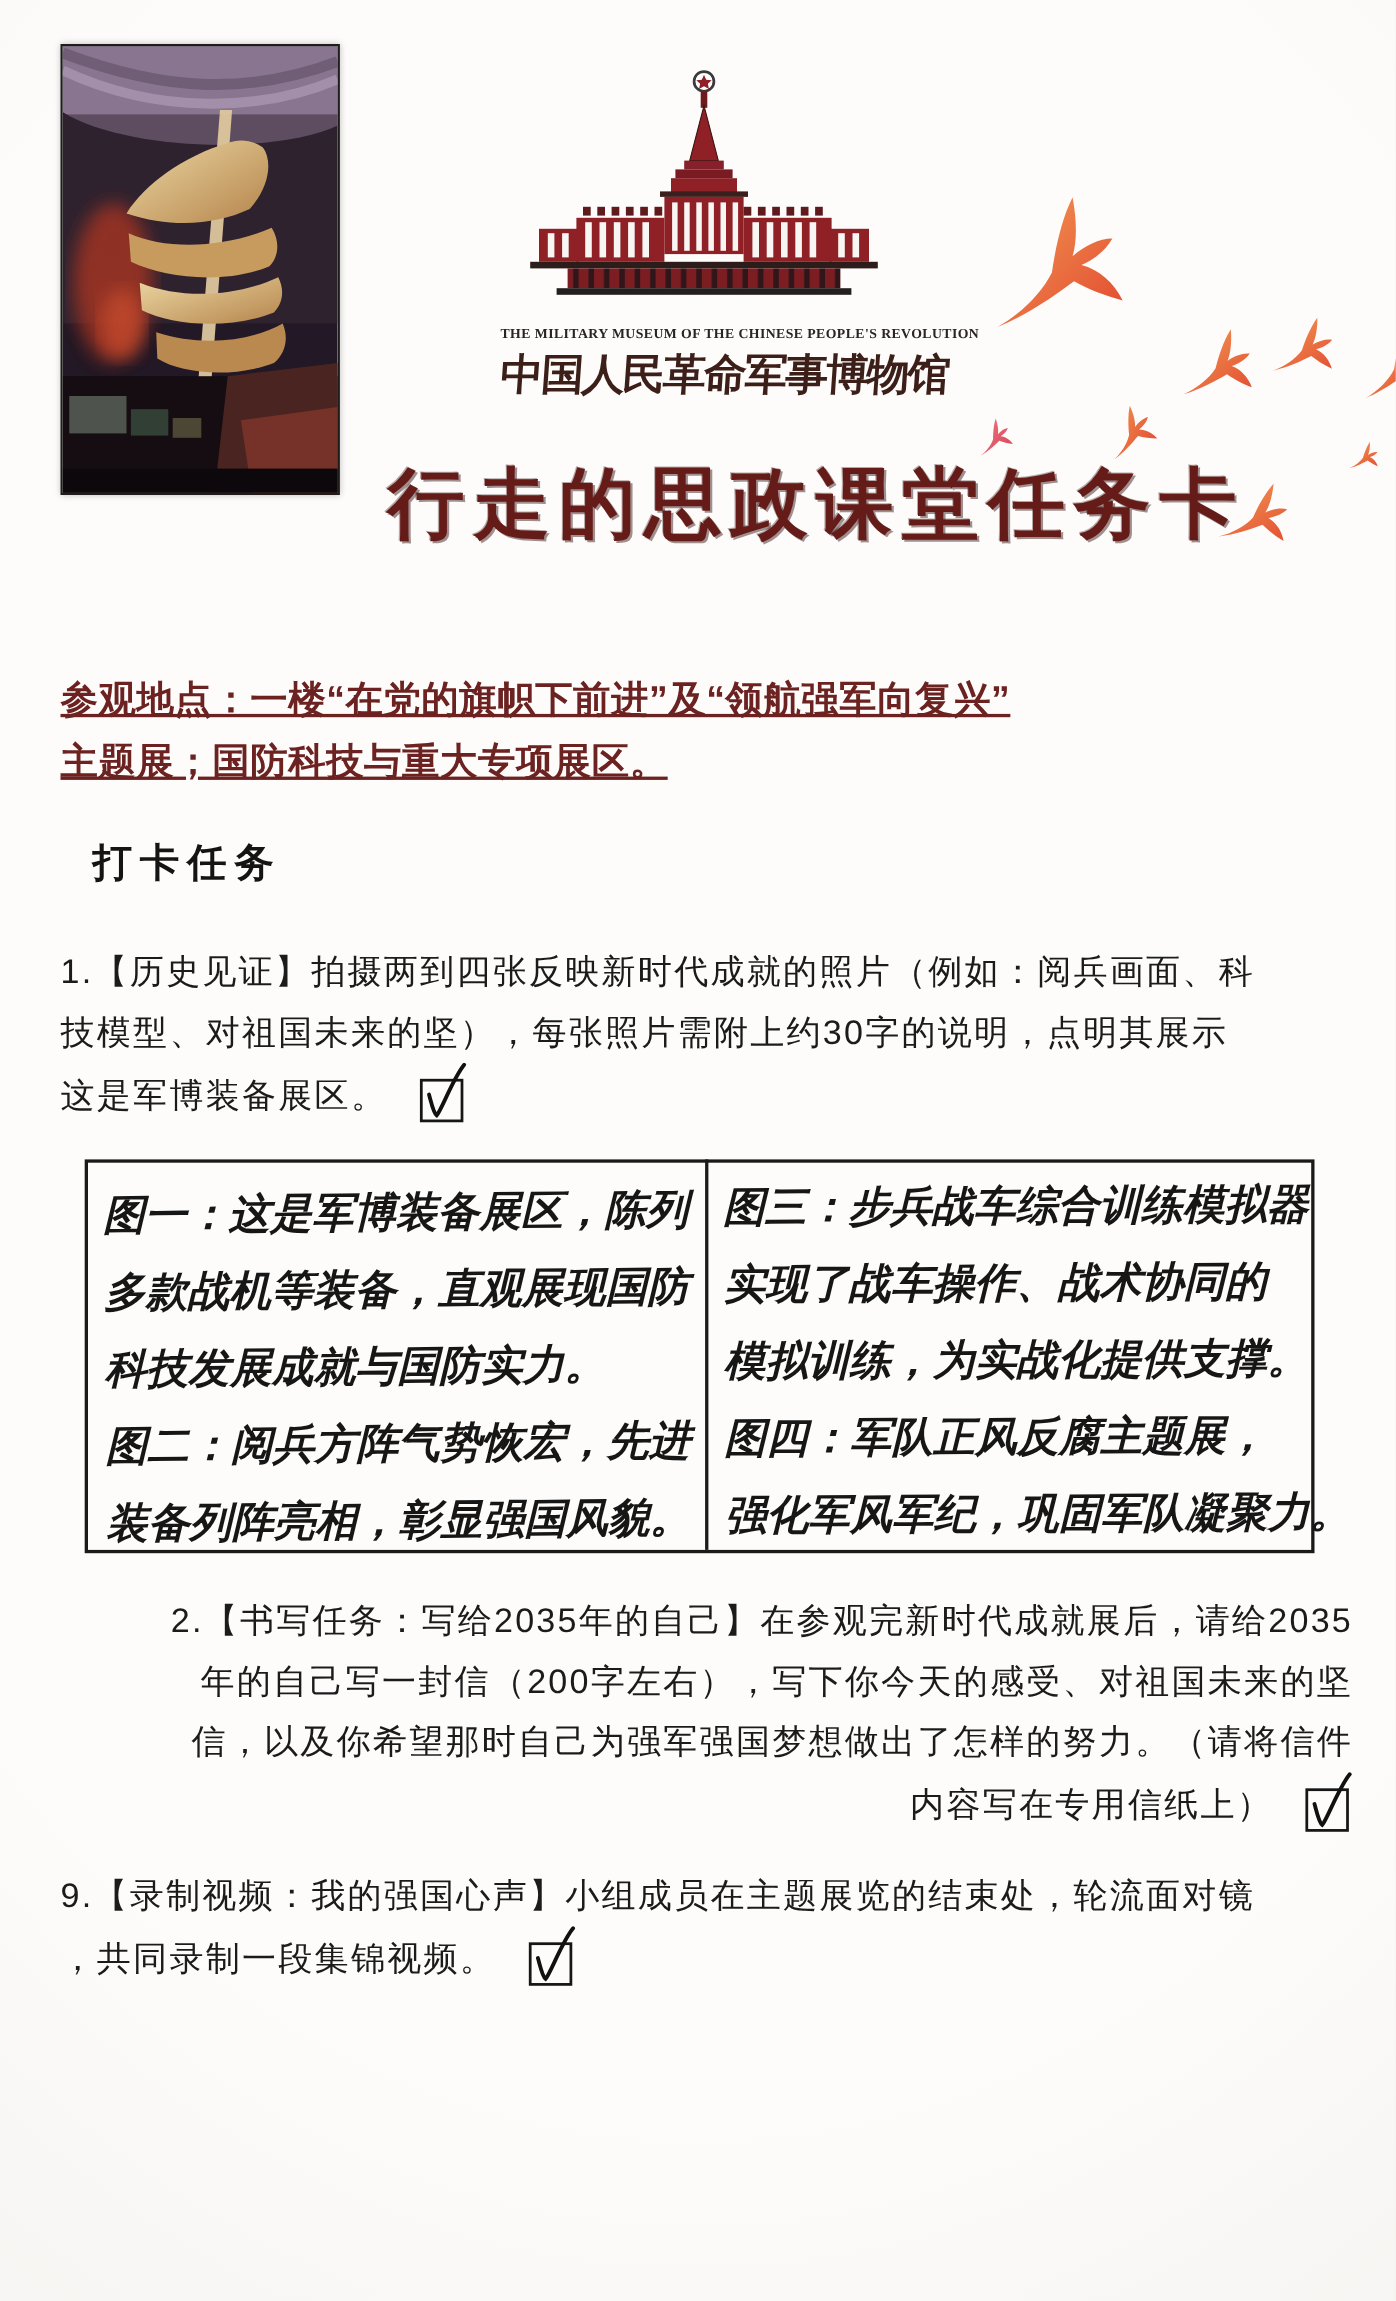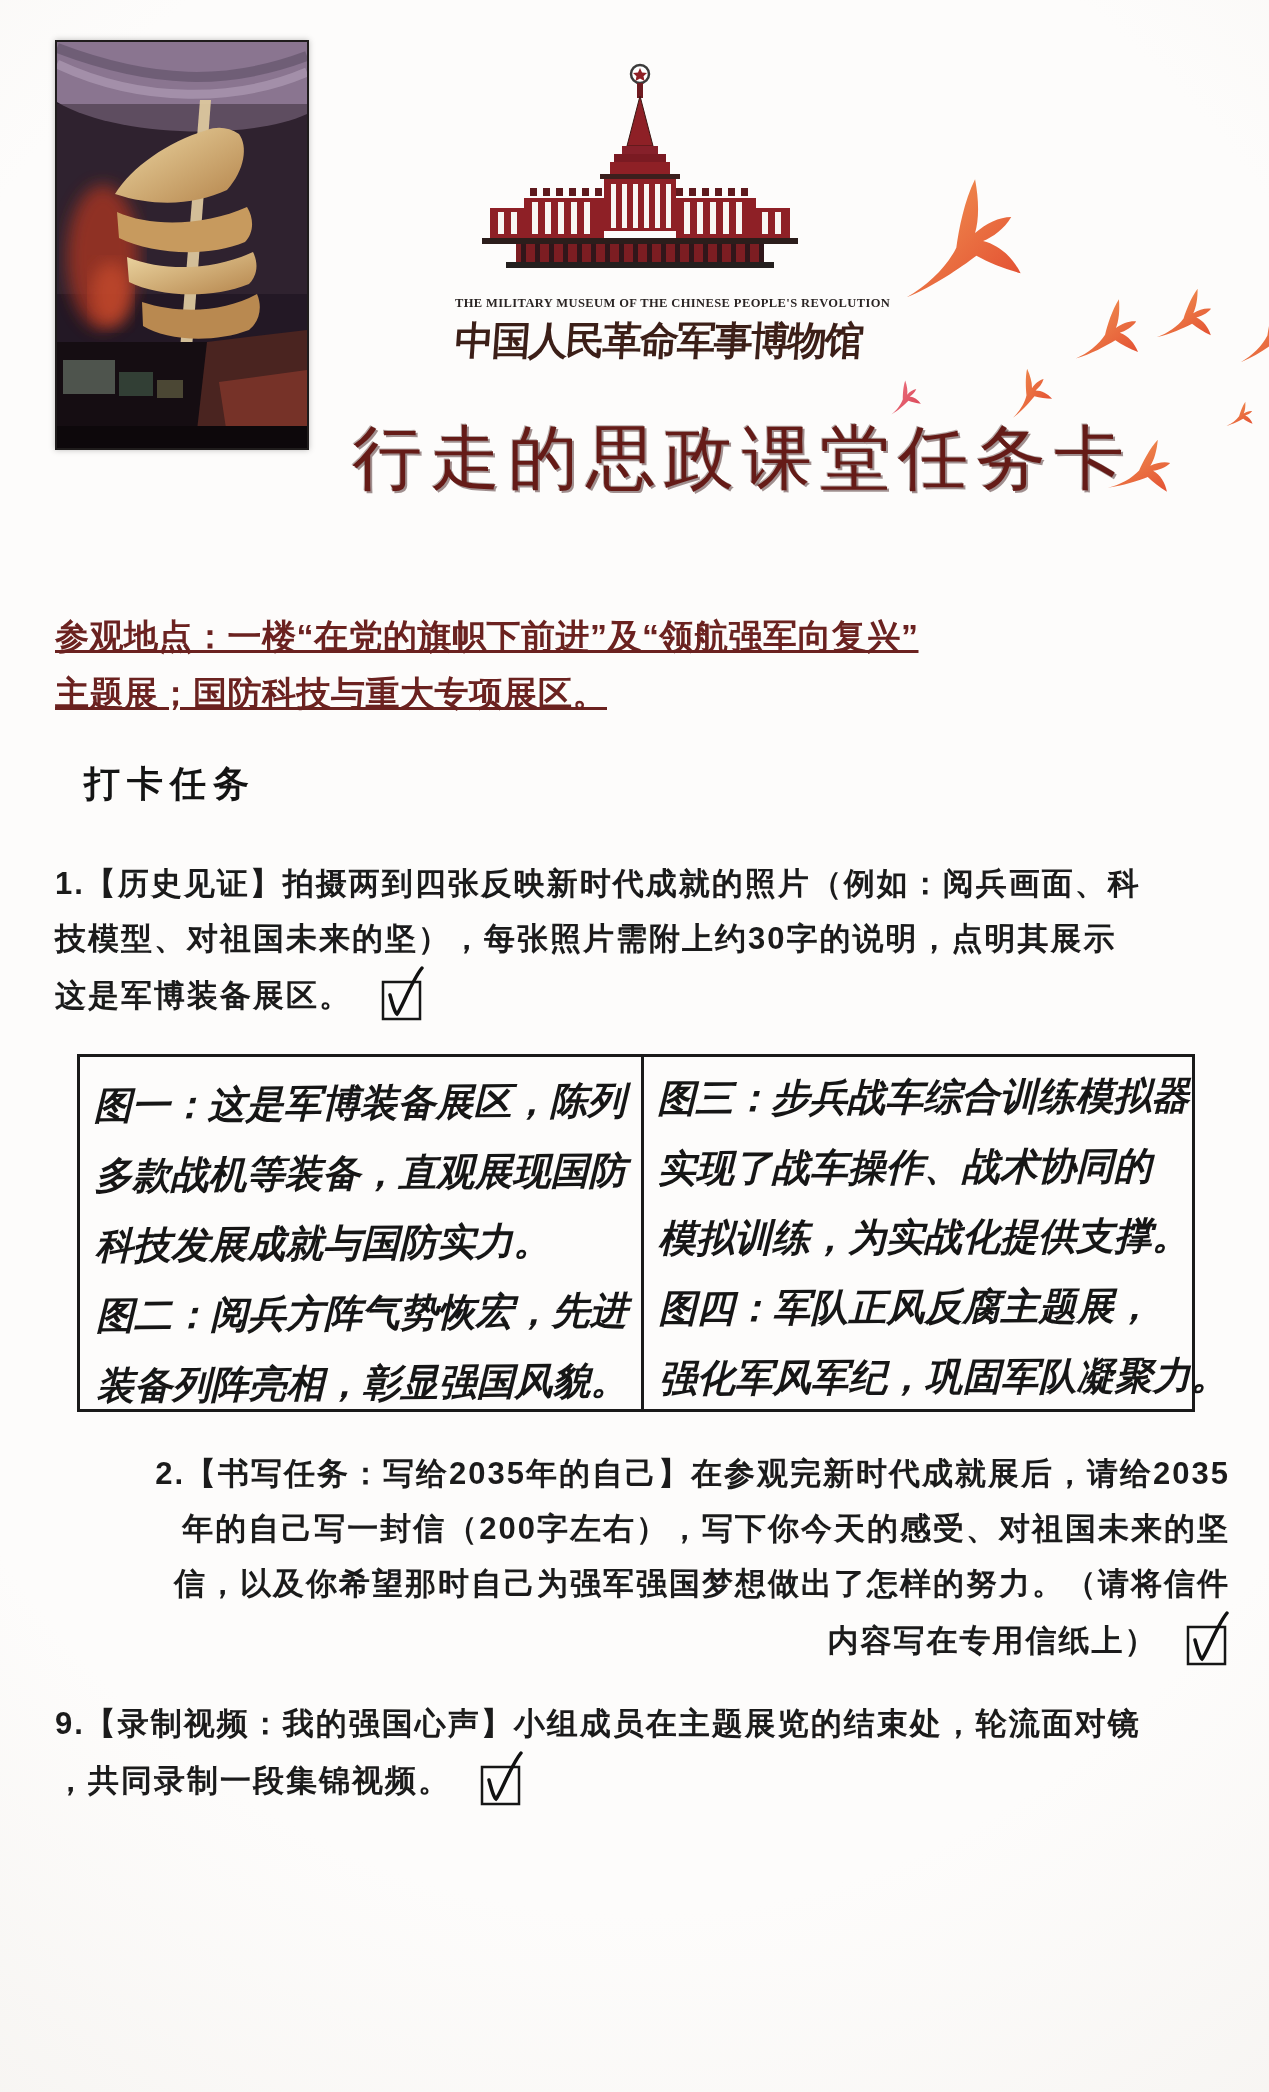--- a/index.html
+++ b/index.html
@@ -15,32 +15,32 @@
   .logo-building{position:absolute;left:470px;top:60px;width:340px;height:212px;}
   .logo-en{position:absolute;left:455px;top:296px;width:370px;text-align:center;
     font-family:"Liberation Serif",serif;font-weight:bold;font-size:12.5px;color:#2a2423;
     letter-spacing:.4px;white-space:nowrap;}
   .logo-cn{position:absolute;left:455px;top:314px;width:370px;text-align:center;
     font-family:"Liberation Serif",serif;font-weight:bold;font-size:39px;color:#3c1f18;
     letter-spacing:-2px;transform:skewX(-4deg);white-space:nowrap;}
   
   .doves{position:absolute;left:700px;top:120px;width:569px;height:420px;pointer-events:none;}
   
-  .title{position:absolute;left:352px;top:412px;font-size:70px;font-weight:normal;color:#651b17;
+  .title{position:absolute;left:352px;top:412px;font-size:70px;font-weight:bold;color:#651b17;
     letter-spacing:8px;white-space:nowrap;
     text-shadow:2px 2px 0 rgba(46,12,10,.45), -1px -1px 0 rgba(46,12,10,.35);}
   
   .location{position:absolute;left:55px;top:608px;font-size:34px;font-weight:bold;color:#6b2220;
     line-height:57px;letter-spacing:.5px;}
   .location .line{white-space:nowrap;text-decoration:underline;}
   
   .section-heading{position:absolute;left:84px;top:760px;font-size:36px;font-weight:bold;
     color:#141414;letter-spacing:7px;}
   
-  .task{position:absolute;left:55px;width:1175px;font-size:31px;font-weight:bold;color:#1b1b1b;
+  .task{position:absolute;left:55px;width:1175px;font-size:31px;font-weight:normal;color:#1b1b1b;
     line-height:55px;letter-spacing:2px;}
   .task .line{white-space:nowrap;}
   .task-1{top:856px;} .task-2{top:1446px;text-align:right;} .task-3{top:1696px;}
   .checkbox{vertical-align:-16px;margin-left:16px;}
   
   .notes-border{position:absolute;left:77px;top:1054px;width:1112px;height:352px;border:3px solid #1a1a1a;}
   .notes-divider{position:absolute;left:641px;top:1054px;width:3px;height:355px;background:#1a1a1a;}
   .hw-col{position:absolute;font-family:"Liberation Serif",serif;font-size:38px;font-weight:bold;
     font-style:italic;color:#161616;line-height:70px;}
   .hw-left{left:95px;top:1068px;width:540px;transform:rotate(-.6deg);}

